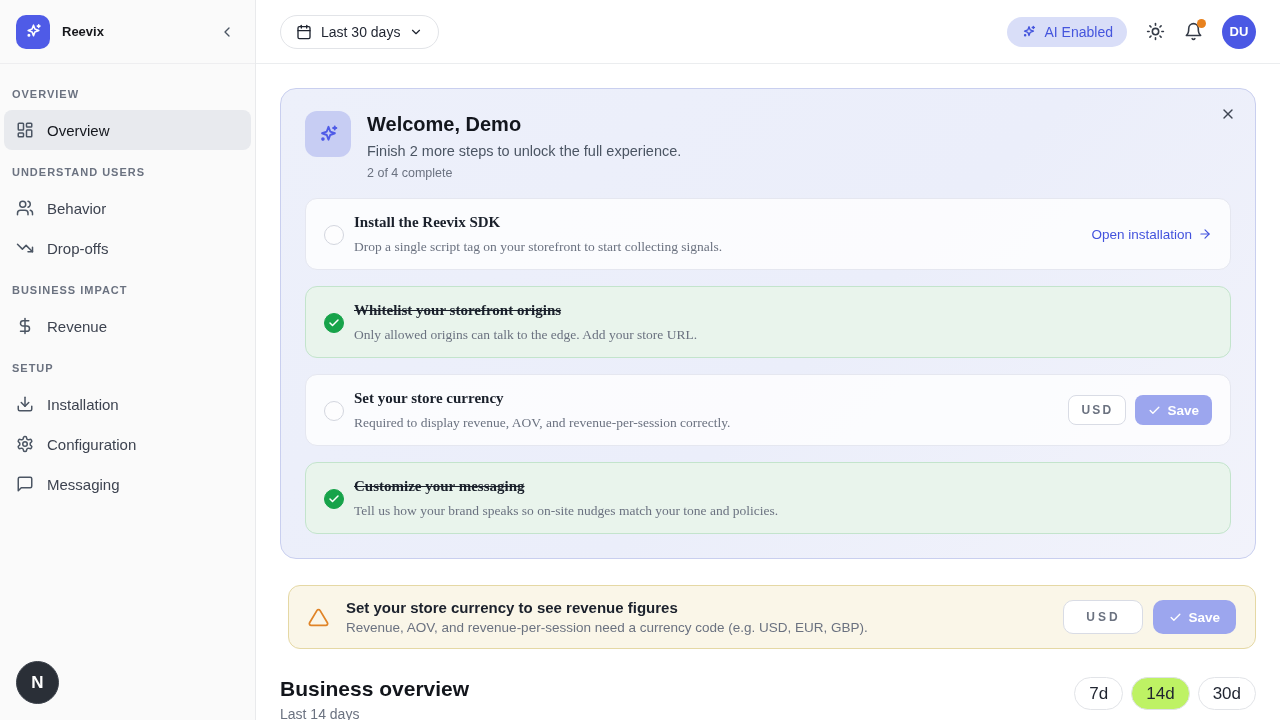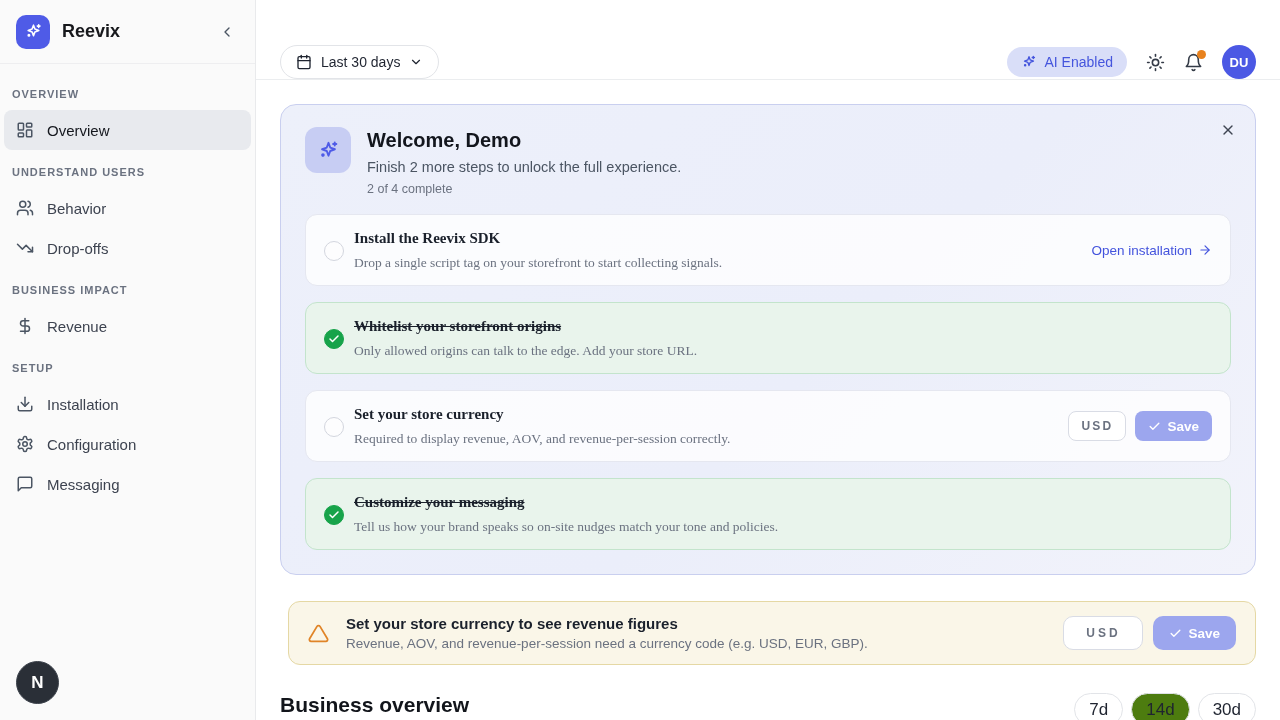--- a/index.html
+++ b/index.html
@@ -9,32 +9,32 @@
     font-family:"Liberation Sans", sans-serif;
     background:#ffffff; color:#1a202c;
   }
   svg { display:block; }
   .app { display:flex; height:100%; }
 
   
   .sidebar { width:256px; flex:none; background:#fafafa; border-right:1px solid #e9eaec; display:flex; flex-direction:column; }
   .side-header { height:64px; flex:none; display:flex; align-items:center; gap:12px; padding:0 16px; border-bottom:1px solid #eeeef0; }
   .logo { width:34px; height:34px; border-radius:10px; background:#4f5be7; color:#fff; display:flex; align-items:center; justify-content:center; }
-  .brand-name { font-size:18px; font-weight:700; color:#17181c; }
+  .brand-name { font-size:13px; font-weight:700; color:#17181c; }
   .collapse { margin-left:auto; background:none; border:none; padding:4px; color:#4b5563; cursor:pointer; display:flex; }
   .nav { padding:18px 4px; }
   .nav-section { margin-bottom:16px; }
   .section-label { font-size:11px; font-weight:600; letter-spacing:.09em; color:#6b7280; padding:0 8px; margin:6px 0 10px; }
   .nav-item { display:flex; align-items:center; gap:13px; height:40px; padding:0 12px; border-radius:8px; font-size:15px; color:#3d4350; cursor:pointer; }
   .nav-item .ic { color:#4b5563; display:flex; flex:none; }
   .nav-item.active { background:#e8eaee; color:#15181e; font-weight:500; }
 
   
   .main { flex:1; min-width:0; display:flex; flex-direction:column; }
-  .topbar { height:80px; flex:none; display:flex; align-items:flex-end; padding:0 24px; border-bottom:1px solid #ebedef; background:#fff; }
+  .topbar { height:64px; flex:none; display:flex; align-items:center; padding:0 24px; border-bottom:1px solid #ebedef; background:#fff; }
   .range-btn { display:flex; align-items:center; gap:9px; padding:8px 15px; border:1px solid #e2e4e8; border-radius:9999px; background:#fff; font-size:14px; color:#1f2430; font-family:inherit; cursor:pointer; }
   .top-right { margin-left:auto; display:flex; align-items:center; gap:19px; }
   .ai-pill { display:flex; align-items:center; gap:8px; background:#d9def8; color:#4555dd; font-size:14px; font-weight:500; padding:7px 14px; border-radius:9999px; }
   .icon-btn { background:none; border:none; padding:0; color:#343b47; display:flex; cursor:pointer; position:relative; }
   .bell-dot { position:absolute; top:-3px; right:-3px; width:9px; height:9px; border-radius:50%; background:#e8821e; }
   .avatar { width:34px; height:34px; border-radius:50%; background:#4b58e4; color:#fff; font-size:13px; font-weight:600; display:flex; align-items:center; justify-content:center; cursor:pointer; }
 
   
   .content { flex:1; padding:24px; overflow:hidden; }
 
@@ -69,21 +69,21 @@
   .banner-desc { font-size:13.5px; color:#6b7280; margin-top:4px; }
   .banner-actions { margin-left:auto; display:flex; gap:10px; align-items:center; flex:none; }
   .banner .usd-input { width:80px; height:34px; border-radius:10px; letter-spacing:.25em; }
   .banner .save-btn { height:34px; border-radius:10px; padding:0 16px; }
 
   .bo-head { margin-top:28px; display:flex; align-items:flex-start; }
   .bo-title { font-size:21px; font-weight:700; color:#12151b; }
   .bo-sub { font-size:14px; color:#6b7280; margin-top:5px; }
   .bo-ranges { margin-left:auto; display:flex; gap:8px; align-items:center; }
   .pill { height:33px; padding:0 14px; border-radius:9999px; border:1px solid #e2e4e8; background:#fff; font-size:17px; color:#1f2430; font-family:inherit; cursor:pointer; }
-  .pill.active { background:#4d7c0f; border-color:#dfe2e6; }
+  .pill.active { background:#bef264; border-color:#dfe2e6; }
 
   .next-fab { position:fixed; left:16px; bottom:16px; width:43px; height:43px; border-radius:50%;
     background:#2a2f37; border:1px solid #3c424b; color:#fff; display:flex; align-items:center; justify-content:center;
     font-size:17px; font-weight:600; cursor:pointer; }
 </style>
 </head>
 <body>
 
 <div class="app">
 

